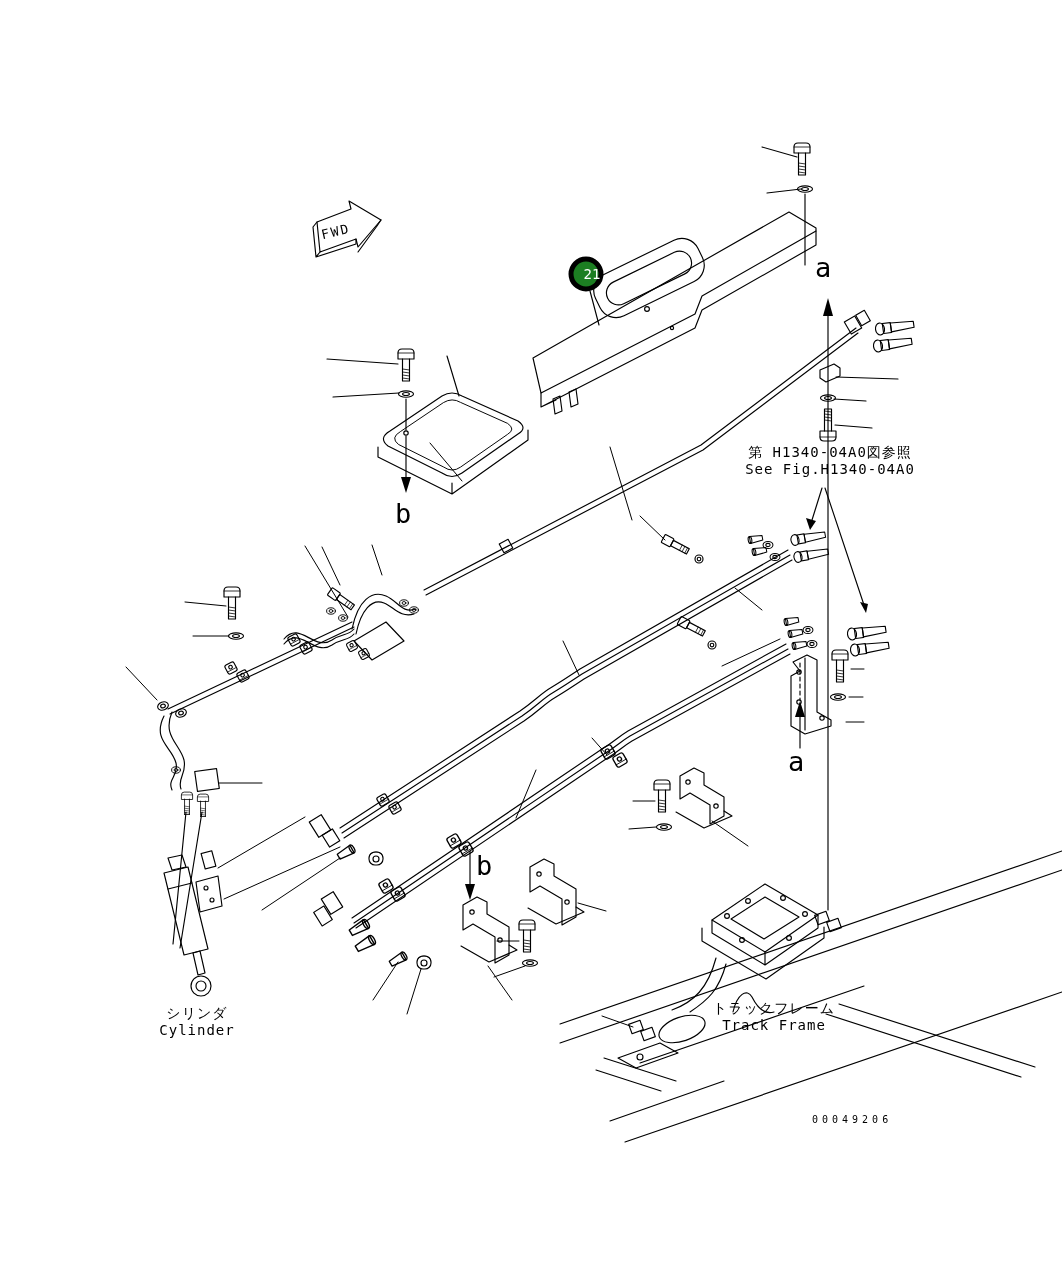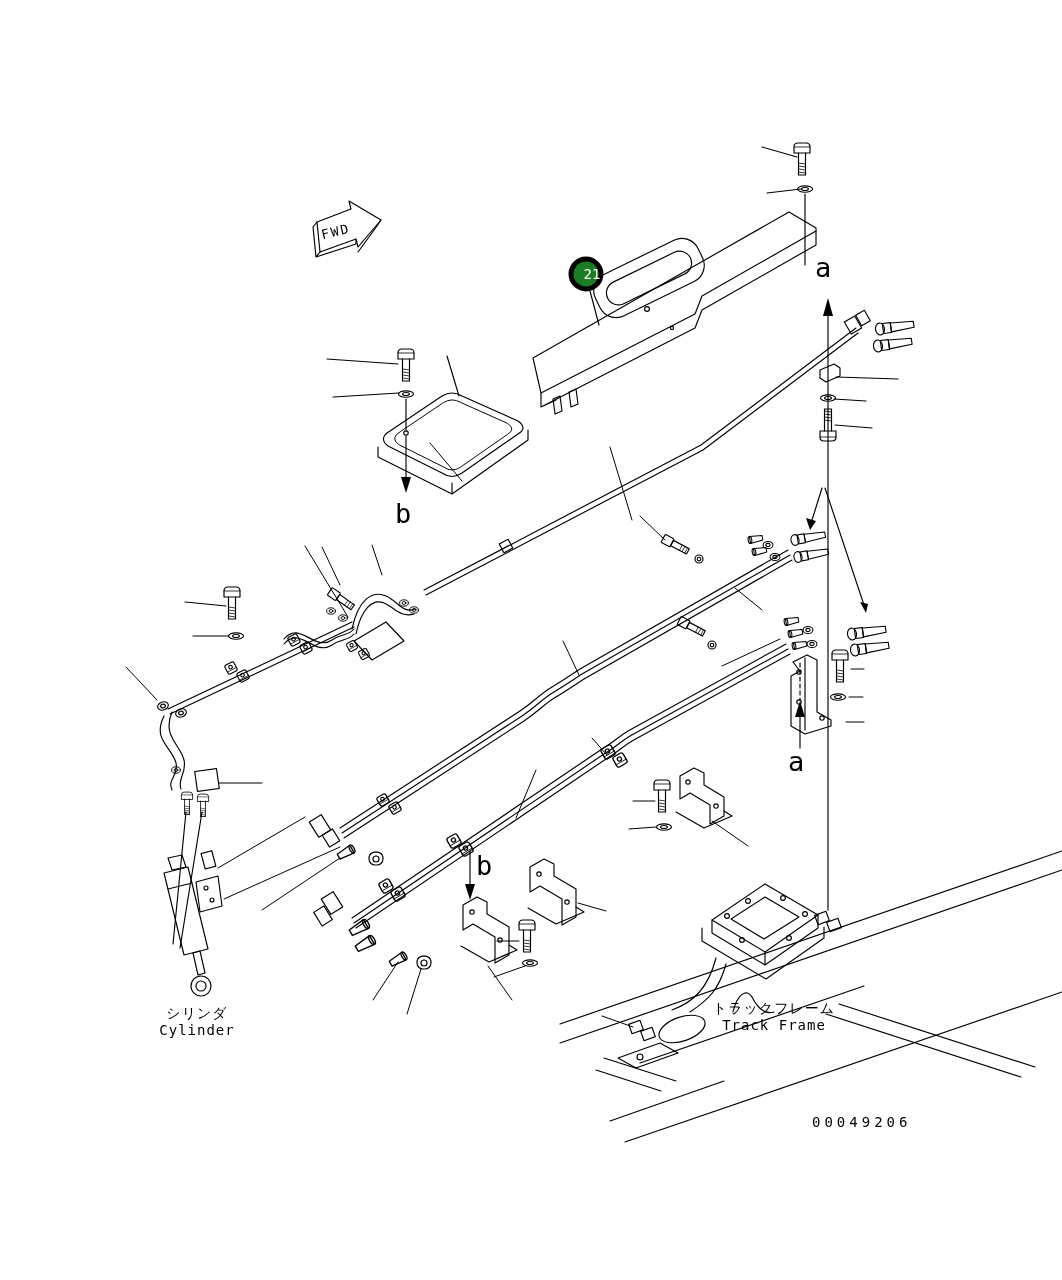--- a/index.html
+++ b/index.html
@@ -7,21 +7,21 @@
     position:relative;width:1062px;height:1280px;background:#fff;overflow:hidden;
     font-family:"DejaVu Sans Mono","DejaVu Sans",sans-serif;color:#000;
   }
   .stage svg{position:absolute;left:0;top:0;stroke:#000;fill:none;stroke-width:1.15;
     stroke-linecap:round;stroke-linejoin:round;}
   .lbl{position:absolute;white-space:nowrap;line-height:17px;font-size:14px;letter-spacing:1px;}
   .lbl.center{text-align:center;}
   .viewletter{position:absolute;font-size:27px;font-family:"DejaVu Sans Mono",monospace;}
   .callout-num{position:absolute;color:#fff;font-size:14px;text-align:center;width:46px;}
   .fwd{position:absolute;font-size:13px;letter-spacing:2px;transform:rotate(-13deg);}
-  .dwgnum{position:absolute;font-size:14px;letter-spacing:4px;}
+  .dwgnum{position:absolute;font-size:10px;letter-spacing:4px;}
 </style>
 </head>
 <body>
 
 <div class="stage">
 
 <svg width="1062" height="1280" viewBox="0 0 1062 1280">
   <defs>
     <g id="boltv">
       <path d="M-8,3 L-8,-3 Q-8,-7 -4,-7 L4,-7 Q8,-7 8,-3 L8,3 Z"></path>
@@ -330,20 +330,24 @@
     <line x1="592" y1="738" x2="607" y2="755"></line>
     <line x1="563" y1="641" x2="579" y2="675"></line>
     <line x1="536" y1="770" x2="516" y2="818"></line>
   </g>
 </svg>
 
 <div class="fwd" style="left:321px;top:224px;">FWD</div>
 
 <div class="callout-num" style="left:569px;top:266px;">21</div>
 
+<div class="lbl center" style="left:716px;top:444px;width:228px;">
+  <div>第 H1340-04A0図参照</div>
+  <div>See Fig.H1340-04A0</div>
+</div>
 
 <div class="viewletter" style="left:815px;top:252px;">a</div>
 <div class="viewletter" style="left:788px;top:746px;">a</div>
 <div class="viewletter" style="left:395px;top:498px;">b</div>
 <div class="viewletter" style="left:476px;top:850px;">b</div>
 
 <div class="lbl center" style="left:127px;top:1005px;width:140px;">
   <div>シリンダ</div>
   <div>Cylinder</div>
 </div>

